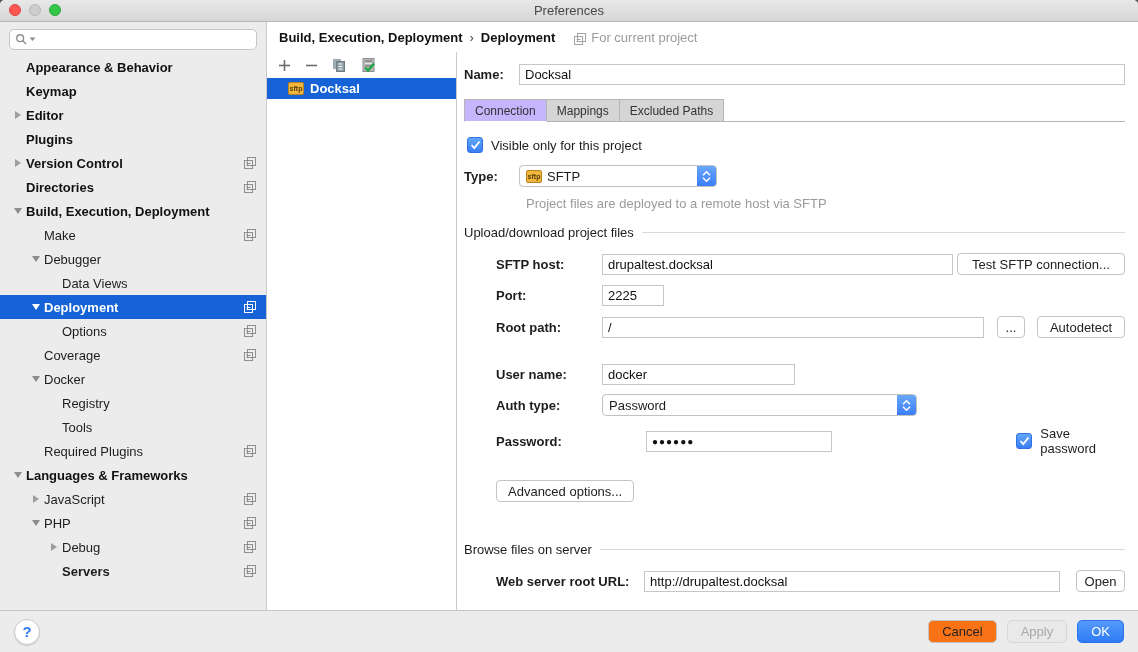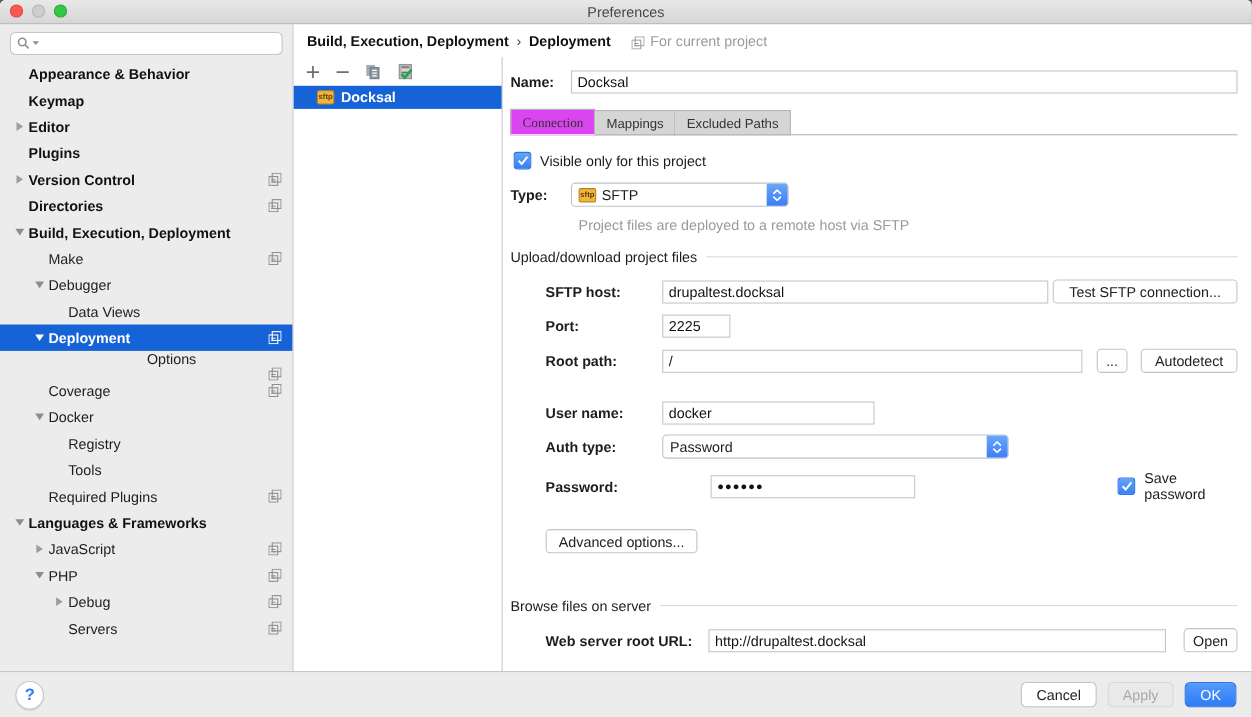--- a/index.html
+++ b/index.html
@@ -64,21 +64,21 @@
   .flabel { flex:none; }
   input.text { height:21px; border:1px solid #c6c6c6; padding:0 5px; font:13px "Liberation Sans",sans-serif; color:#111; background:#fff; outline:none; }
   .row-name { margin-top:12px; }
   .row-name .flabel { width:55px; }
   .row-name input { flex:1; }
 
   .tabbar { display:flex; margin-top:14px; border-bottom:1px solid #b5b5b5; align-items:flex-end; }
   .tab { padding:4px 10px 3px; font-size:12px; background:#d5d5d5; border:1px solid #b5b5b5; border-left:none;
     color:#333; margin-bottom:-1px; cursor:default; }
   .tab:first-child { border-left:1px solid #b5b5b5; }
-  .tab.active { background:#d946ef; border-bottom:1px solid #fff;font-family:Liberation Serif, serif; }
+  .tab.active { background:#c4b5fd; border-bottom:1px solid #fff; }
 
   .row-visible { margin-top:15px; padding-left:3px; gap:8px; }
   .checkbox { width:16px; height:16px; border-radius:3px; flex:none;
     background:linear-gradient(#62a5f9,#3a7ef6); border:1px solid #3071e2;
     display:flex; align-items:center; justify-content:center; }
   .row-type { margin-top:12px; }
   .row-type .flabel { width:55px; font-weight:bold; }
   .select { height:22px; border:1px solid #c2c2c2; border-radius:4px; background:#fff;
     display:flex; align-items:center; padding-left:6px; padding-right:24px; position:relative; gap:5px; }
   .stepper { position:absolute; right:0px; top:0px; bottom:0px; width:19px;
@@ -117,21 +117,21 @@
   .btn-auto { margin-left:12px; width:88px; }
   .btn-open { margin-left:16px; width:49px; }
 
   
   .footer { position:absolute; left:0; right:0; bottom:0; height:42px; background:#ececec;
     border-top:1px solid #c6c6c6; display:flex; align-items:center; padding:0 14px; }
   .help-btn { width:26px; height:26px; border-radius:50%; background:#fff; border:1px solid #c9c9c9;
     color:#2f7cf6; font-size:15px; font-weight:bold; display:flex; align-items:center; justify-content:center;
     box-shadow:0 1px 1px rgba(0,0,0,0.12); cursor:default; }
   .footer-btns { margin-left:auto; display:flex; gap:10px; align-items:center; }
-  .btn { height:23px; padding:0 13px; border-radius:5px; border:1px solid #c3c3c3; background:#ffffff;
+  .btn { height:23px; padding:0 13px; border-radius:5px; border:1px solid #c3c3c3; background:#f97316;
     font:13px "Liberation Sans",sans-serif; color:#222; display:flex; align-items:center; cursor:default; }
   .btn.disabled { background:#e9e9e9; border-color:#d7d7d7; color:#a8a8a8; }
   .btn.primary { background:linear-gradient(#549af9,#2e7bf6); border-color:#2a72e6; color:#fff; }
 </style>
 </head>
 <body>
 
 <div class="window">
 
   <div class="titlebar">
@@ -236,21 +236,21 @@
             <span class="label">Deployment</span>
             <span class="pp-icon">
               <svg width="12" height="12" viewBox="0 0 12 12">
                 <rect x="3.5" y="0.5" width="8" height="8" fill="none" stroke="currentColor"></rect>
                 <rect x="0.5" y="3.5" width="8" height="8" fill="none" stroke="currentColor"></rect>
                 <line x1="2.5" y1="6.5" x2="6.5" y2="6.5" stroke="currentColor"></line>
                 <line x1="2.5" y1="8.5" x2="6.5" y2="8.5" stroke="currentColor"></line>
               </svg>
             </span>
           </div>
-          <div class="tree-row" style="padding-left: 46px; flex-direction: column;">
+          <div class="tree-row" style="padding-left: 46px;">
             <span class="arrow"></span>
             <span class="label">Options</span>
             <span class="pp-icon">
               <svg width="12" height="12" viewBox="0 0 12 12">
                 <rect x="3.5" y="0.5" width="8" height="8" fill="none" stroke="currentColor"></rect>
                 <rect x="0.5" y="3.5" width="8" height="8" fill="none" stroke="currentColor"></rect>
                 <line x1="2.5" y1="6.5" x2="6.5" y2="6.5" stroke="currentColor"></line>
                 <line x1="2.5" y1="8.5" x2="6.5" y2="8.5" stroke="currentColor"></line>
               </svg>
             </span>
@@ -334,21 +334,21 @@
             <span class="label">Debug</span>
             <span class="pp-icon">
               <svg width="12" height="12" viewBox="0 0 12 12">
                 <rect x="3.5" y="0.5" width="8" height="8" fill="none" stroke="currentColor"></rect>
                 <rect x="0.5" y="3.5" width="8" height="8" fill="none" stroke="currentColor"></rect>
                 <line x1="2.5" y1="6.5" x2="6.5" y2="6.5" stroke="currentColor"></line>
                 <line x1="2.5" y1="8.5" x2="6.5" y2="8.5" stroke="currentColor"></line>
               </svg>
             </span>
           </div>
-          <div class="tree-row" style="padding-left: 46px;">
+          <div class="tree-row" style="padding-left: 46px; font-weight: bold;">
             <span class="arrow"></span>
             <span class="label">Servers</span>
             <span class="pp-icon">
               <svg width="12" height="12" viewBox="0 0 12 12">
                 <rect x="3.5" y="0.5" width="8" height="8" fill="none" stroke="currentColor"></rect>
                 <rect x="0.5" y="3.5" width="8" height="8" fill="none" stroke="currentColor"></rect>
                 <line x1="2.5" y1="6.5" x2="6.5" y2="6.5" stroke="currentColor"></line>
                 <line x1="2.5" y1="8.5" x2="6.5" y2="8.5" stroke="currentColor"></line>
               </svg>
             </span>

